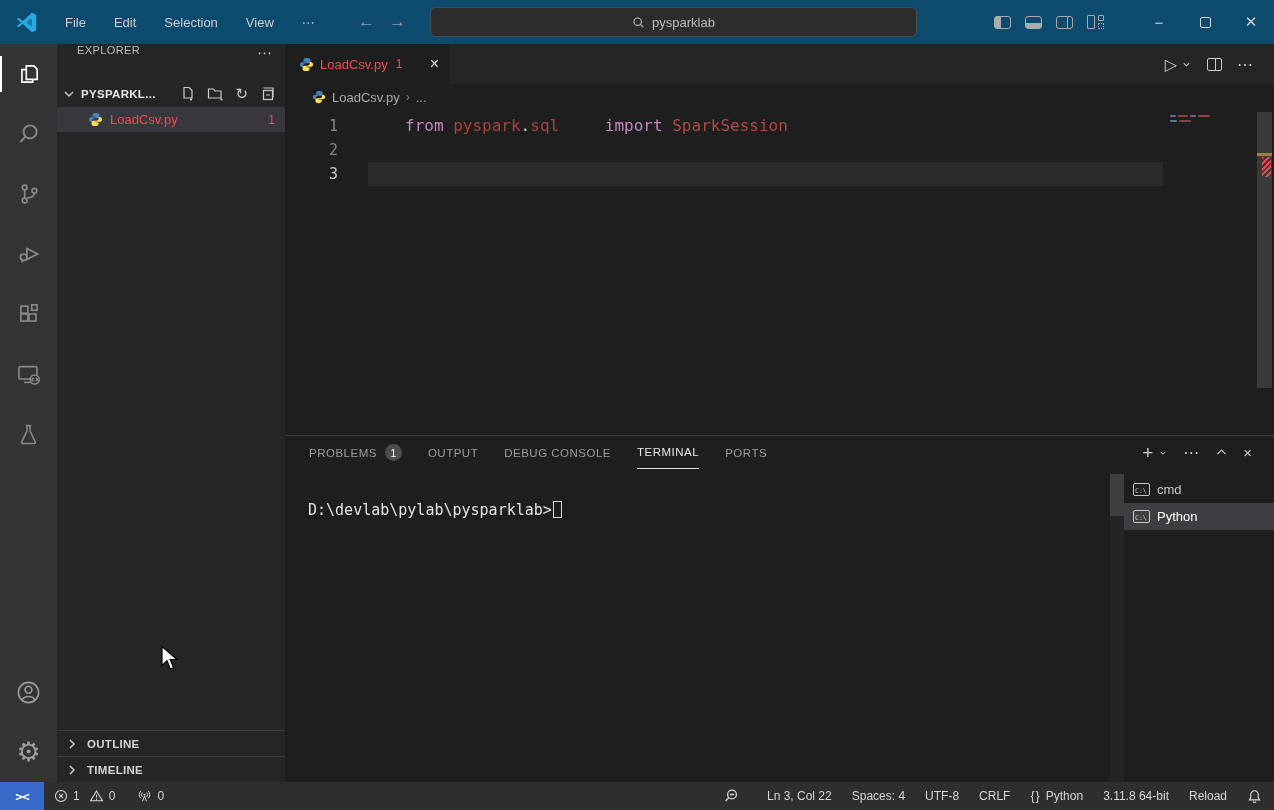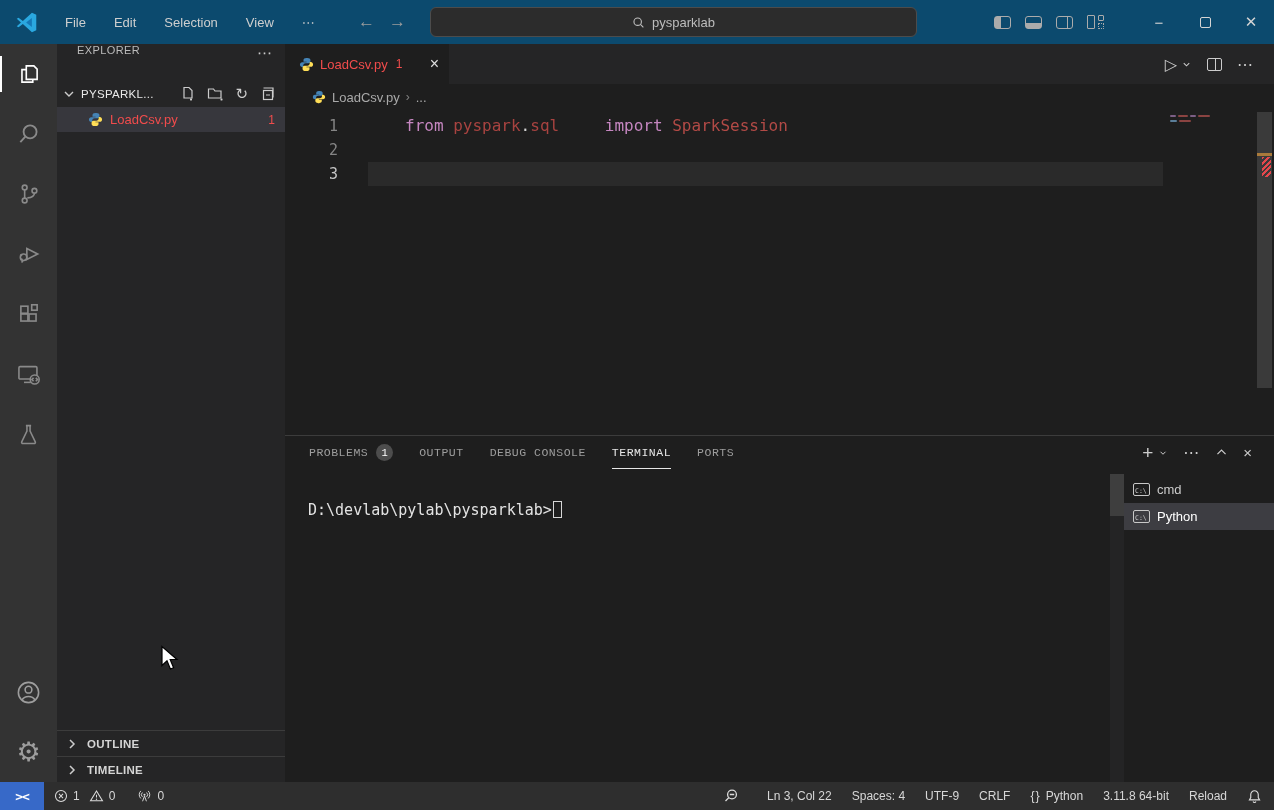--- a/index.html
+++ b/index.html
@@ -42,21 +42,21 @@
   .ab-item.active::before { content:""; position:absolute; left:0; top:12px; bottom:12px; width:2px; background:#ffffff; }
   .ab-spacer { flex:1; }
   .gear-glyph { font-size:27px; color:#9d9d9d; line-height:1; }
 
   
   .sidebar { width:228px; background:#252526; display:flex; flex-direction:column; flex:0 0 228px; }
   .sb-header { height:36px; display:flex; align-items:flex-start; padding:0 12px 0 20px; color:#bbbbbb;
     font-size:11px; letter-spacing:.4px; }
   .sb-header .dots { margin-left:auto; color:#cccccc; font-size:15px; letter-spacing:1px; }
   .sb-section { height:27px; display:flex; align-items:center; padding:0 10px 0 4px; color:#e8e8e8; gap:4px; }
-  .sb-section .label { font-weight:normal; font-size:11.5px; letter-spacing:.3px; white-space:nowrap; }
+  .sb-section .label { font-weight:bold; font-size:11.5px; letter-spacing:.3px; white-space:nowrap; }
   .sb-actions { margin-left:auto; display:flex; align-items:center; gap:11px; color:#cccccc; }
   .file-row { height:25px; display:flex; align-items:center; gap:7px; padding:0 10px 0 31px; background:#37373d; }
   .file-row .fname { font-size:13px; color:#f14c4c; }
   .file-row .fbadge { margin-left:auto; font-size:12px; color:#f14c4c; }
   .sb-bottom { margin-top:auto; }
   .sb-collapsed { height:26px; display:flex; align-items:center; gap:7px; padding:0 10px 0 7px;
     border-top:1px solid #3c3c3c; color:#d5d5d5; font-weight:bold; font-size:11.5px; letter-spacing:.3px; }
 
   
   .editor-col { flex:1; display:flex; flex-direction:column; min-width:0; background:#1e1e1e; }
@@ -90,21 +90,21 @@
   .minimap { position:absolute; left:885px; top:5px; width:40px; }
   .mm-row { display:flex; gap:2px; height:2px; margin-bottom:3px; }
   .mm-row i { height:2px; border-radius:1px; }
   .edit-scrollbar { position:absolute; right:2px; top:2px; width:15px; height:276px; background:#3a3a3a; }
   .ovr-modified { position:absolute; left:0; right:0; top:41px; height:3px; background:#a97a3b; }
   .ovr-error { position:absolute; right:1px; top:45px; width:9px; height:20px;
     background:repeating-linear-gradient(135deg,#e5484d 0 2px, rgba(0,0,0,0) 2px 4px); }
 
   
   .panel { height:347px; flex:0 0 347px; border-top:1px solid #3c3c3c; display:flex; flex-direction:column; background:#1e1e1e; position:relative; }
-  .panel-tabs { height:33px; display:flex; align-items:center; gap:26px; padding-left:24px; flex:0 0 33px;font-family:Liberation Mono, monospace; }
+  .panel-tabs { height:33px; display:flex; align-items:center; gap:26px; padding-left:24px; flex:0 0 33px; }
   .ptab { color:#9d9d9d; font-size:11.5px; letter-spacing:.5px; height:33px; display:flex; align-items:center; gap:8px; }
   .ptab.active { color:#e7e7e7; border-bottom:1px solid #e7e7e7; }
   .pbadge { min-width:17px; height:17px; border-radius:9px; background:#4d4d4d; color:#ffffff; font-size:10.5px;
     display:flex; align-items:center; justify-content:center; letter-spacing:0; }
   .panel-actions { position:absolute; right:22px; top:0; height:33px; display:flex; align-items:center; gap:15px; color:#cccccc; }
   .plus-glyph { font-size:19px; font-weight:100; line-height:1; }
   .panel-body { flex:1; display:flex; min-height:0; }
   .terminal { flex:1; padding:32px 0 0 23px; font-family:"DejaVu Sans Mono","Liberation Mono", monospace;
     font-size:15px; color:#e3e3e3; }
   .t-cursor { display:inline-block; width:9px; height:17px; border:1px solid #d6d6d6; vertical-align:-3px; margin-left:1px; }
@@ -450,21 +450,21 @@
           <path d="M6.8 6.5h4.4M5.7 9.8 2.5 13" stroke="#dcdcdc" stroke-width="1.3" fill="none"></path>
         </svg>
       </div>
       <div class="sb-item">
           <span>Ln 3, Col 22</span>
         </div>
       <div class="sb-item">
           <span>Spaces: 4</span>
         </div>
       <div class="sb-item">
-          <span>UTF-9</span>
+          <span>UTF-8</span>
         </div>
       <div class="sb-item">
           <span>CRLF</span>
         </div>
       <div class="sb-item">
         <span class="brackets">{}</span>
         <span>Python</span>
       </div>
       <div class="sb-item">
           <span>3.11.8 64-bit</span>

